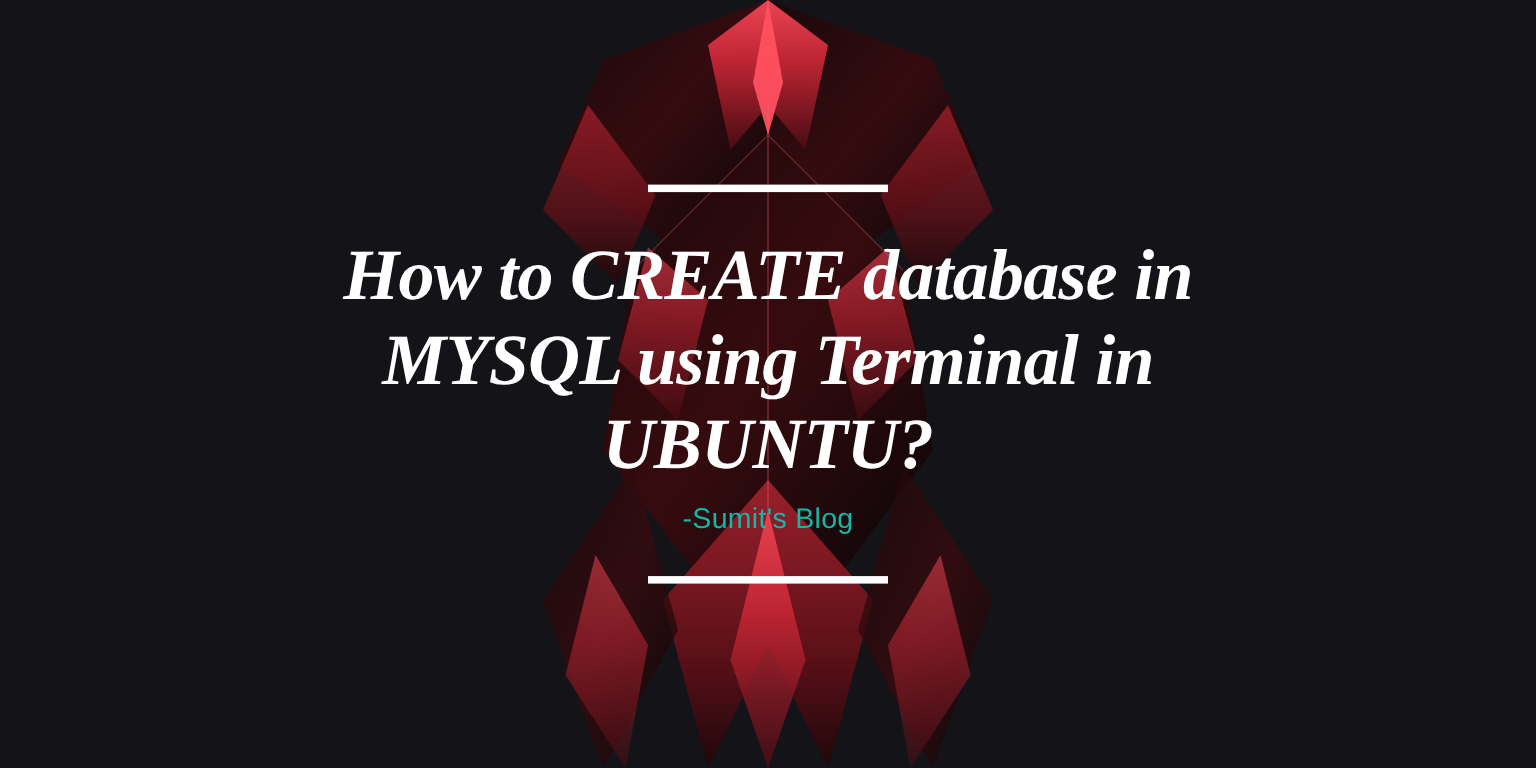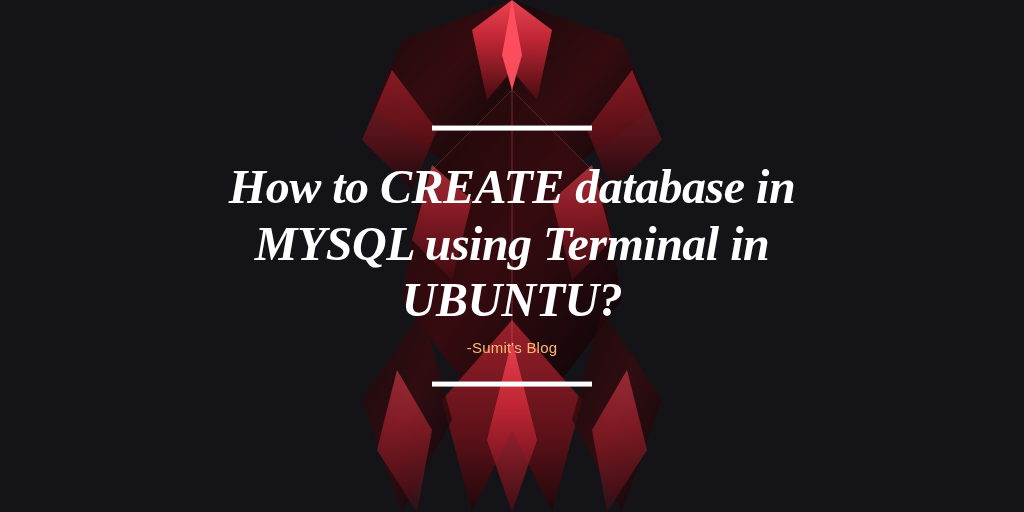--- a/index.html
+++ b/index.html
@@ -48,22 +48,22 @@
       color: #ffffff;
       font-weight: 700;
       font-style: italic;
       font-size: 48px;
       line-height: 1.18;
       margin-bottom: 10px;
       font-family: Georgia, 'Times New Roman', serif;
       letter-spacing: -0.5px;
     }
     .author {
-      color: #fdba74;
-      font-size: 15px;
+      color: #14b8a6;
+      font-size: 19px;
       font-weight: 400;
       font-family: 'Helvetica Neue', Arial, sans-serif;
       letter-spacing: 0.2px;
     }
   </style>
 </head>
 <body>
 
 <svg class="bg-shape" viewBox="0 0 500 512" xmlns="http://www.w3.org/2000/svg">
   <defs>

